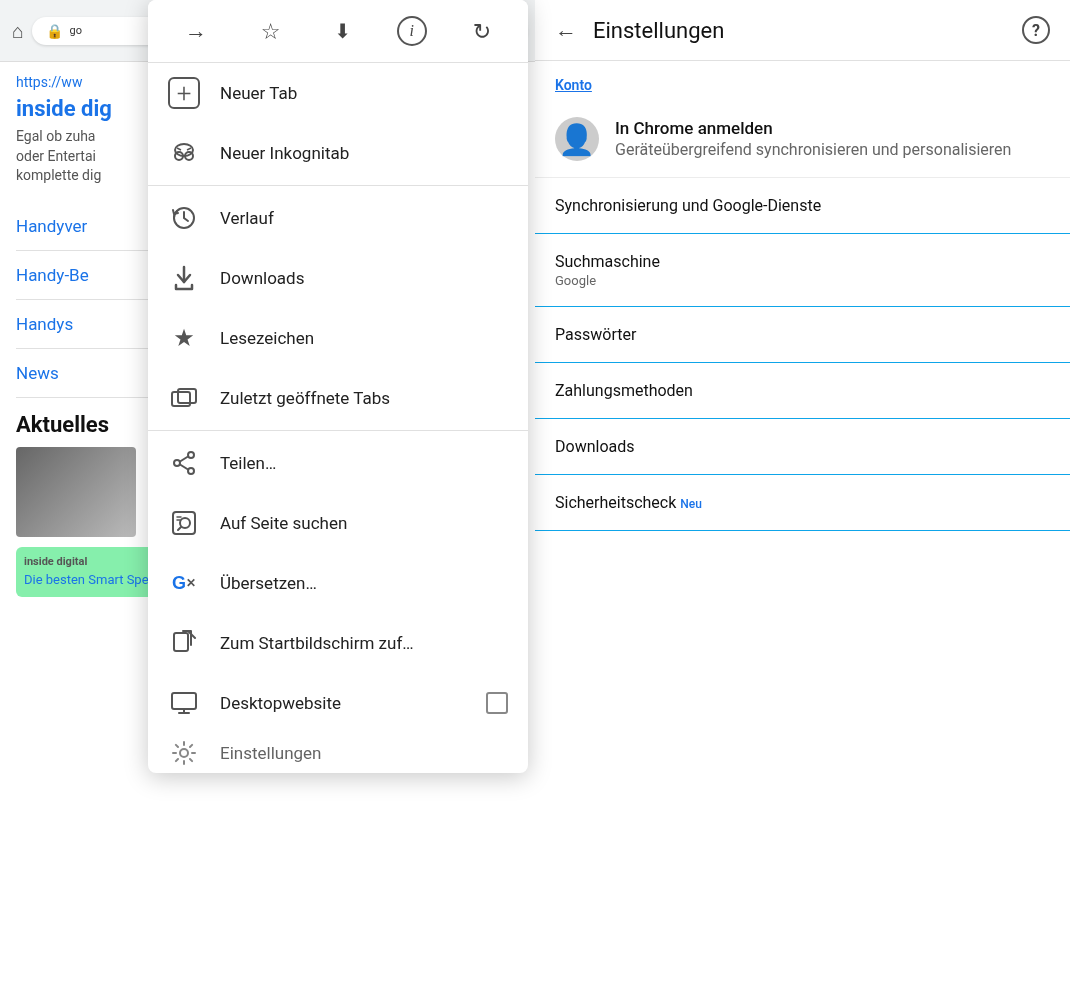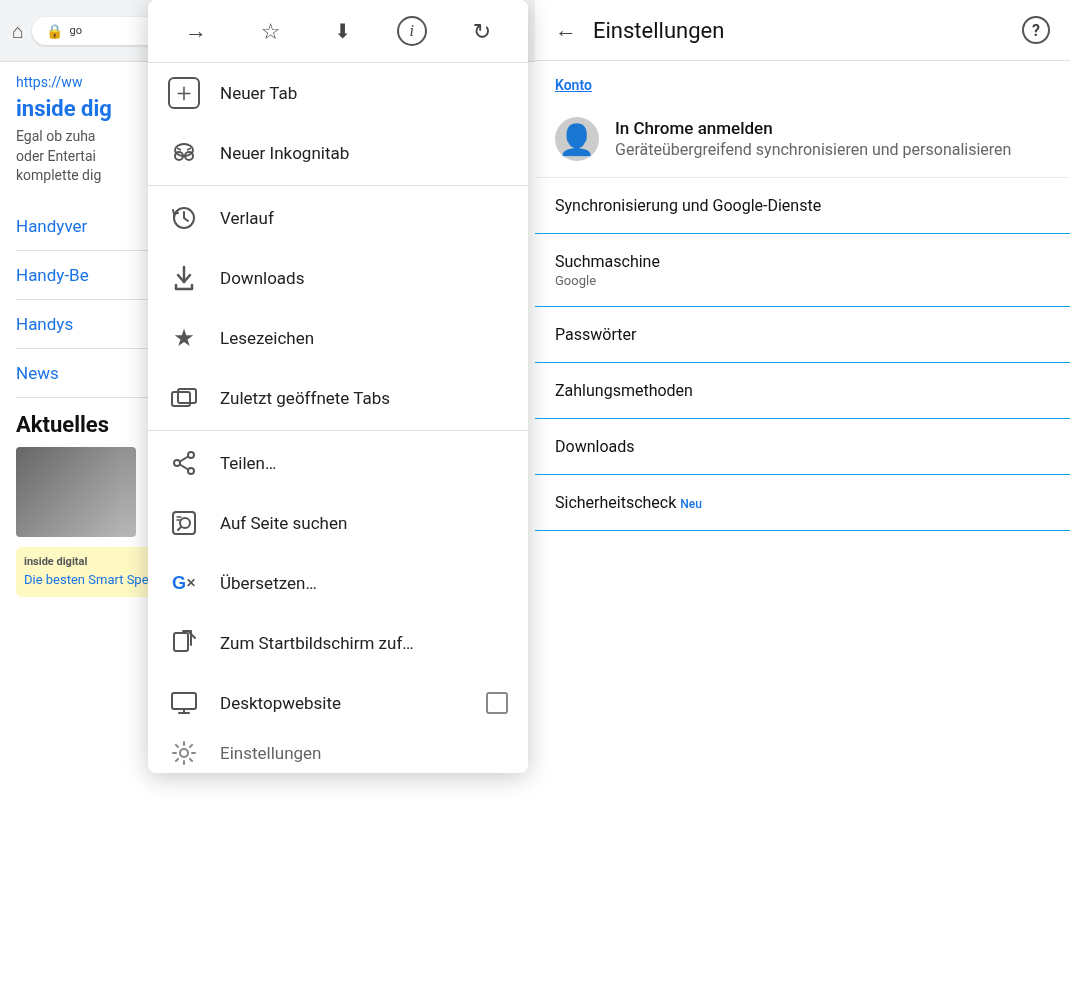--- a/index.html
+++ b/index.html
@@ -96,21 +96,21 @@
       background: linear-gradient(135deg, #666 0%, #999 60%, #bbb 100%);
     }
 
     .bottom-cards {
       display: flex;
       gap: 10px;
       margin-top: 10px;
     }
     .bottom-card {
       flex: 1;
-      background: #fef9c3;
+      background: #86efac;
       border-radius: 6px;
       padding: 8px;
     }
     .bottom-card-source {
       font-size: 11px;
       color: #555;
       font-weight: bold;
       margin-bottom: 4px;
     }
     .bottom-card-link {

